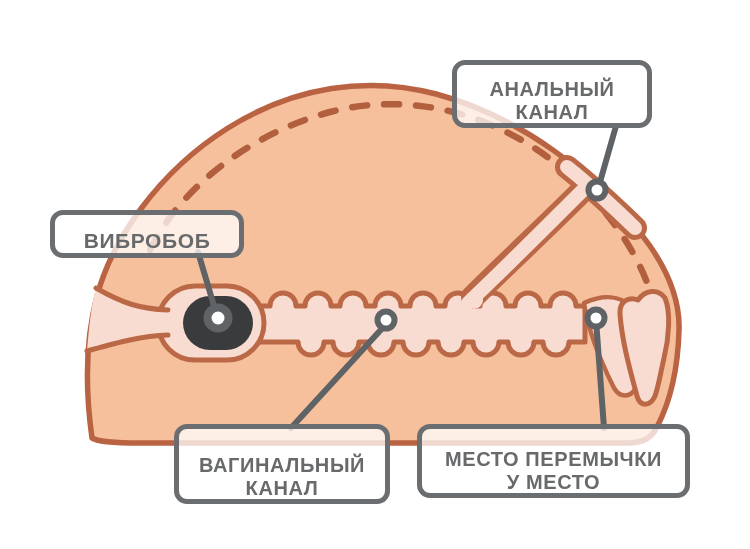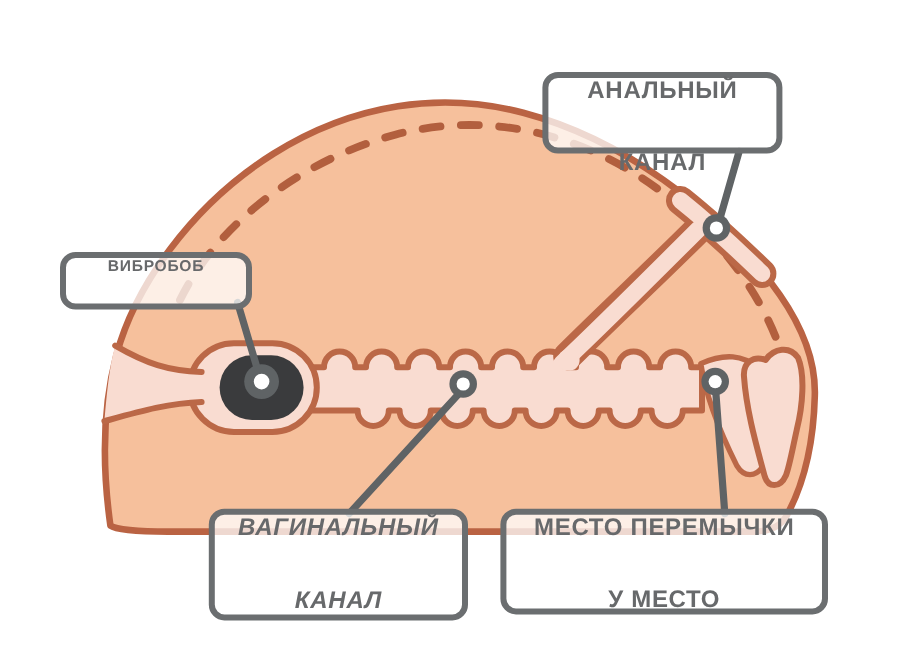--- a/index.html
+++ b/index.html
@@ -22,29 +22,28 @@
     font-family:"Liberation Sans","DejaVu Sans",sans-serif;
   }
   #art{position:absolute;left:0;top:0;}
   .label{
     position:absolute;box-sizing:border-box;
     border:5px solid var(--label-border);
     border-radius:13px;
     background:var(--label-bg);
     color:var(--label-text);
     font-weight:bold;
-    display:flex;flex-direction:column;align-items:center;justify-content:space-between;
+    display:flex;flex-direction:column;align-items:center;justify-content:flex-end;
     text-align:center;line-height:1.12;letter-spacing:0.6px;
     font-size:20px;
-    gap:38px;
   }
-  #label-vibrobob{left:50px;top:210px;width:160px;height:48px;font-size:13px;}
+  #label-vibrobob{left:50px;top:210px;width:194px;height:48px;font-size:21px;}
   #label-anal{left:452px;top:60px;width:200px;height:68px;}
-  #label-vaginal{left:174px;top:424px;width:216px;height:93px;font-style:italic;}
-  #label-bridge{left:417px;top:424px;width:273px;height:88px;}
+  #label-vaginal{left:174px;top:424px;width:216px;height:80px;}
+  #label-bridge{left:417px;top:424px;width:273px;height:74px;}
 </style>
 </head>
 <body>
 
 <div id="stage">
 
   <svg id="art" width="750" height="549" viewBox="0 0 750 549">
 
     <path d="M 92 438
          C 86 395 84 345 97 296

